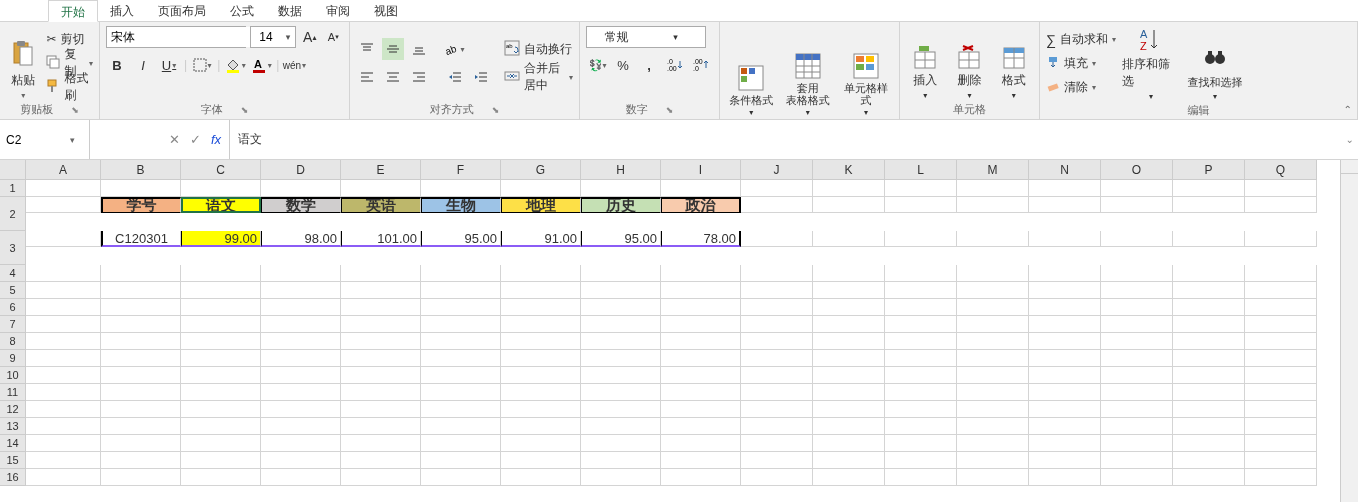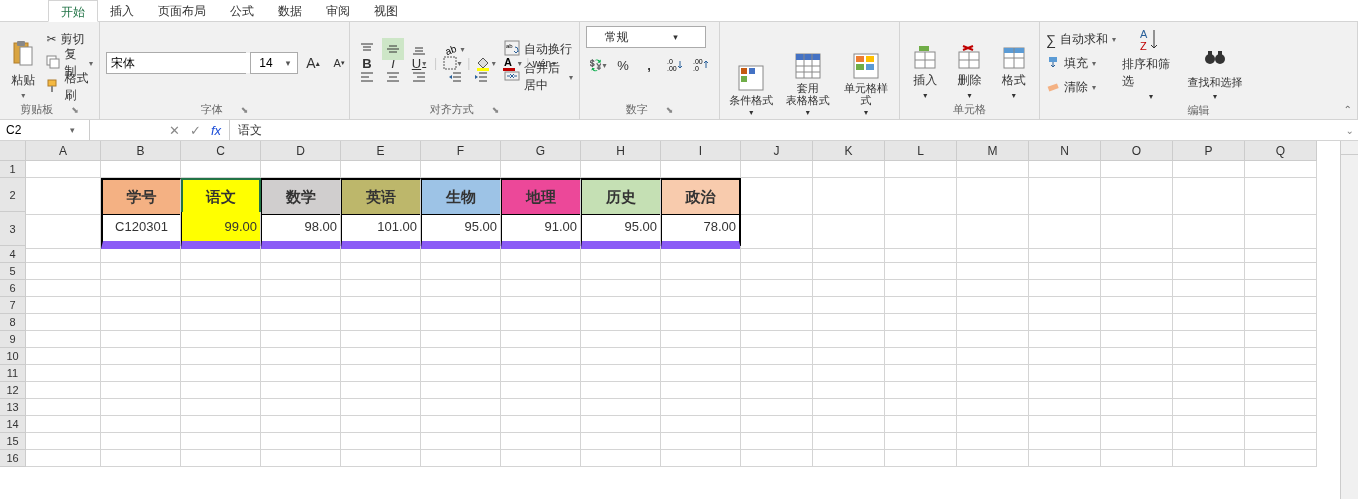--- a/index.html
+++ b/index.html
@@ -32,46 +32,46 @@
   .combo .arrow { width: 14px; text-align: center; font-size: 9px; color: #555; cursor: pointer; }
   .icon-btn { width: 22px; height: 22px; display: inline-flex; align-items: center; justify-content: center; cursor: pointer; font-size: 13px; }
   .icon-btn.small-drop::after { content: "▾"; font-size: 8px; margin-left: 1px; color: #666; }
   .icon-btn svg { display: block; }
 
   
   .gen-combo { display: inline-flex; align-items: center; background: #fff; border: 1px solid #ababab; height: 22px; width: 120px; }
   .gen-combo span { flex: 1; padding: 0 4px; font-size: 12px; text-align: center; }
 
   
-  .formula-bar { display: flex; height: 21px; border-bottom: 1px solid #d4d4d4; align-items: stretch; }
+  .formula-bar { display: flex; height: 40px; border-bottom: 1px solid #d4d4d4; align-items: stretch; }
   .name-box { width: 90px; border-right: 1px solid #ccc; display: flex; align-items: center; }
   .name-box input { width: 70px; border: none; outline: none; padding: 0 6px; font-size: 12px; text-align: left; }
   .name-box .arrow { font-size: 9px; color: #666; padding-right: 4px; cursor: pointer; }
   .fx-area { display: flex; align-items: center; border-right: 1px solid #ccc; width: 140px; justify-content: flex-end; gap: 10px; padding: 0 8px; }
   .fx-btn { color: #888; font-size: 13px; cursor: pointer; }
   .fx-val { flex: 1; display: flex; align-items: center; padding: 0 8px; font-size: 12px; position: relative; }
   .fx-expand { position: absolute; right: 4px; font-size: 10px; color: #888; cursor: pointer; }
 
   
   .grid-area { position: relative; height: 358px; overflow: hidden; }
   .col-headers { display: flex; height: 20px; }
   .corner { width: 26px; background: #e6e6e6; border-right: 1px solid #ccc; border-bottom: 1px solid #ccc; }
   .col-h { background: #e6e6e6; border-right: 1px solid #ccc; border-bottom: 1px solid #ccc; text-align: center; font-size: 12px; color: #333; line-height: 20px; }
   .row { display: flex; height: 17px; }
   .row-h { width: 26px; background: #e6e6e6; border-right: 1px solid #ccc; border-bottom: 1px solid #ccc; text-align: center; font-size: 11px; color: #333; line-height: 17px; }
   .cell { border-right: 1px solid #d4d4d4; border-bottom: 1px solid #d4d4d4; font-size: 12px; padding: 0 3px; display: flex; align-items: center; overflow: hidden; }
 
   
   .data-row .row-h { line-height: 34px; }
   .data-row { height: 34px; }
-  .data-row .cell { height: 37px; }
+  .data-row .cell { height: 16px; }
   .hdr-cell { font-weight: bold; font-size: 15px; justify-content: center; border-top: 2px solid #000; border-bottom: 1px solid #000; border-left: 1px solid #000; }
   .hdr-cell.last { border-right: 2px solid #000; }
   .hdr-cell.first { border-left: 2px solid #000; }
-  .val-cell { justify-content: flex-end; font-size: 13px; border-bottom: 8px solid #8b5cf6; border-left: 1px solid #000; }
+  .val-cell { justify-content: flex-end; font-size: 13px; border-bottom: 2px solid #8b5cf6; border-left: 1px solid #000; }
   .val-cell.first { border-left: 2px solid #000; justify-content: center; }
   .val-cell.last { border-right: 2px solid #000; }
   .val-cell.sel { background: #ffff00 !important; }
 
   
   .cA{width:75px}.cB{width:80px}.cC{width:80px}.cD{width:80px}.cE{width:80px}.cF{width:80px}.cG{width:80px}.cH{width:80px}.cI{width:80px}
   .cJ,.cK,.cL,.cM,.cN,.cO,.cP,.cQ{width:72px}
 
   
   .right-edge { position: absolute; right: 0; top: 0; width: 18px; height: 100%; background: #f0f0f0; border-left: 1px solid #ccc; }
@@ -128,21 +128,21 @@
         </div>
       </div>
     </div>
     <div class="group-label">
         <span>剪贴板</span>
         <span class="dsm">⬊</span>
       </div>
   </div>
 
   <div class="group" style="width:250px">
-    <div class="group-body" style="flex-direction:row;gap:6px">
+    <div class="group-body" style="flex-direction:column;gap:6px">
       <div class="font-row">
         <div class="combo" style="width:140px">
           <input value="宋体" style="">
           <span class="arrow">▾</span>
         </div>
         <div class="combo" style="width:48px">
           <input style="width: 30px; text-align: center;" value="14">
           <span class="arrow">▾</span>
         </div>
         <span class="icon-btn" style="font-size:14px">A<sup style="font-size:8px">▴</sup></span>
@@ -507,21 +507,21 @@
   </div>
 
   <div class="row data-row">
     <div class="row-h">2</div>
     <div class="cell cA"></div>
     <div class="cell cB hdr-cell first" style="background:#f4b183">学号</div>
     <div class="cell cC hdr-cell" style="background:#ffff00;outline:2px solid #217346;outline-offset:-2px">语文</div>
     <div class="cell cD hdr-cell" style="background:#d0cece">数学</div>
     <div class="cell cE hdr-cell" style="background:#bdb76b">英语</div>
     <div class="cell cF hdr-cell" style="background:#9dc3e6">生物</div>
-    <div class="cell cG hdr-cell" style="background:#ec4899">地理</div>
+    <div class="cell cG hdr-cell" style="background:#fde047">地理</div>
     <div class="cell cH hdr-cell" style="background:#c5e0b4">历史</div>
     <div class="cell cI hdr-cell last" style="background:#f8cbad">政治</div>
     <div class="cell cJ"></div>
       <div class="cell cK"></div>
       <div class="cell cL"></div>
       <div class="cell cM"></div>
       <div class="cell cN"></div>
       <div class="cell cO"></div>
       <div class="cell cP"></div>
       <div class="cell cQ"></div>

